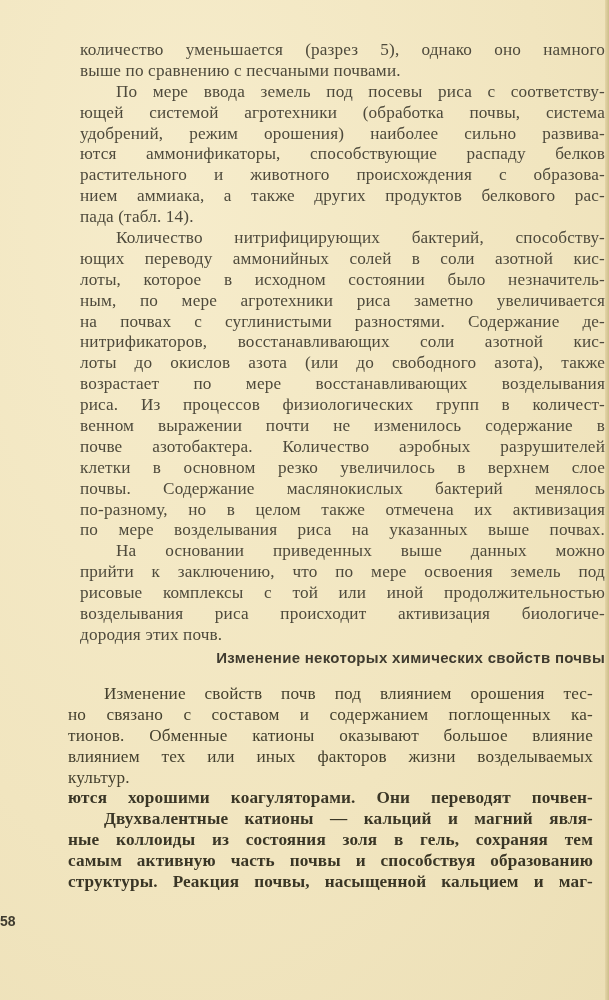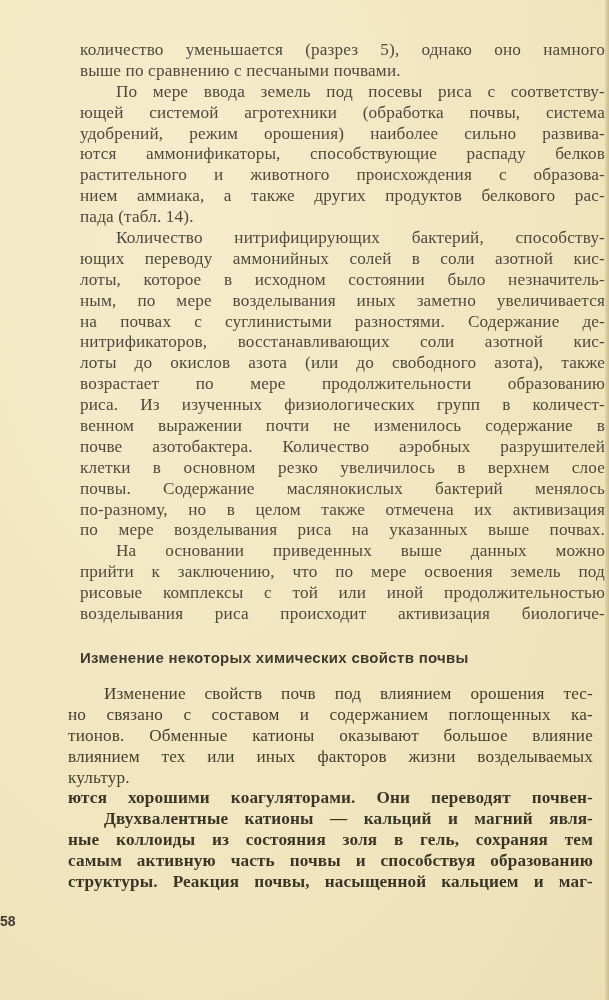--- a/index.html
+++ b/index.html
@@ -21,21 +21,21 @@
   .line {
     display:block; height:20.9px; line-height:20.9px;
     font-size:17.2px; white-space:nowrap;
     text-align:justify; text-align-last:justify;
     letter-spacing:0.15px;
   }
   .line.last { text-align-last:left; }
   .line.indent { padding-left:36px;font-family:Liberation Serif, serif; }
   .heading {
     position:absolute; left:80px; top:649px; width:525px;
-    text-align:left; font-weight:bold;
+    text-align:right; font-weight:bold;
     font-family:"Liberation Sans", "DejaVu Sans", sans-serif;
     font-size:15px; letter-spacing:0.3px; color:#3f3b2f;
   }
   .block2 { position:absolute; left:68px; top:684px; width:525px; }
   .block2 .line { color:#45412f; }
   .block3 .line { color:#3a3626; font-weight:600; }
   .pagenum {
     position:absolute; left:0; width:609px; top:913px;
     text-align:left; font-weight:bold;
     font-family:"Liberation Sans", "DejaVu Sans", sans-serif;
@@ -56,37 +56,38 @@
   <span class="line">ющей системой агротехники (обработка почвы, система</span>
   <span class="line">удобрений, режим орошения) наиболее сильно развива-</span>
   <span class="line">ются аммонификаторы, способствующие распаду белков</span>
   <span class="line">растительного и животного происхождения с образова-</span>
   <span class="line">нием аммиака, а также других продуктов белкового рас-</span>
   <span class="line last">пада (табл. 14).</span>
 
   <span class="line indent">Количество нитрифицирующих бактерий, способству-</span>
   <span class="line">ющих переводу аммонийных солей в соли азотной кис-</span>
   <span class="line">лоты, которое в исходном состоянии было незначитель-</span>
-  <span class="line">ным, по мере возделывания иных заметно увеличивается</span>
+  <span class="line">ным, по мере агротехники риса заметно увеличивается</span>
   <span class="line">на почвах с суглинистыми разностями. Содержание де-</span>
   <span class="line">нитрификаторов, восстанавливающих соли азотной кис-</span>
   <span class="line">лоты до окислов азота (или до свободного азота), также</span>
-  <span class="line">возрастает по мере продолжительности образованию</span>
-  <span class="line">риса. Из изученных физиологических групп в количест-</span>
+  <span class="line">возрастает по мере восстанавливающих возделывания</span>
+  <span class="line">риса. Из процессов физиологических групп в количест-</span>
   <span class="line">венном выражении почти не изменилось содержание в</span>
   <span class="line">почве азотобактера. Количество аэробных разрушителей</span>
   <span class="line">клетки в основном резко увеличилось в верхнем слое</span>
   <span class="line">почвы. Содержание маслянокислых бактерий менялось</span>
   <span class="line">по-разному, но в целом также отмечена их активизация</span>
   <span class="line">по мере возделывания риса на указанных выше почвах.</span>
 
   <span class="line indent">На основании приведенных выше данных можно</span>
   <span class="line">прийти к заключению, что по мере освоения земель под</span>
   <span class="line">рисовые комплексы с той или иной продолжительностью</span>
   <span class="line">возделывания риса происходит активизация биологиче-</span>
+  <span class="line last">дородия этих почв.</span>
 </div>
 
 <div class="heading">Изменение некоторых химических свойств почвы</div>
 
 <div class="block2">
   <span class="line indent">Изменение свойств почв под влиянием орошения тес-</span>
   <span class="line">но связано с составом и содержанием поглощенных ка-</span>
   <span class="line">тионов. Обменные катионы оказывают большое влияние</span>
   <span class="line">влиянием тех или иных факторов жизни возделываемых</span>
   <span class="line last">культур.</span>

